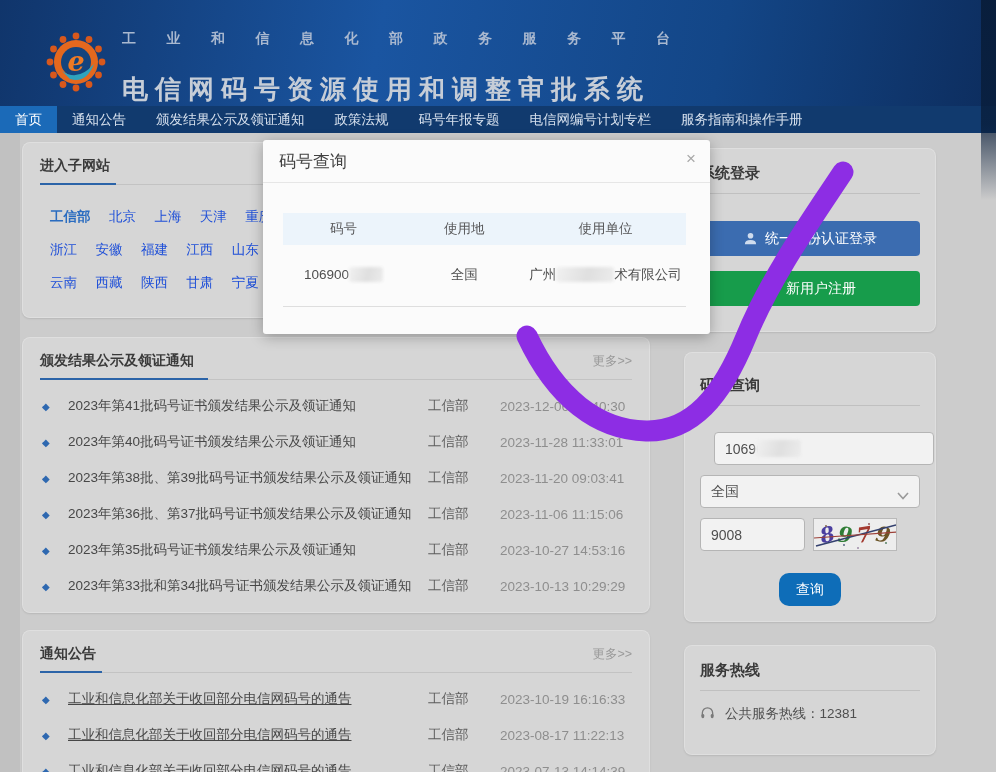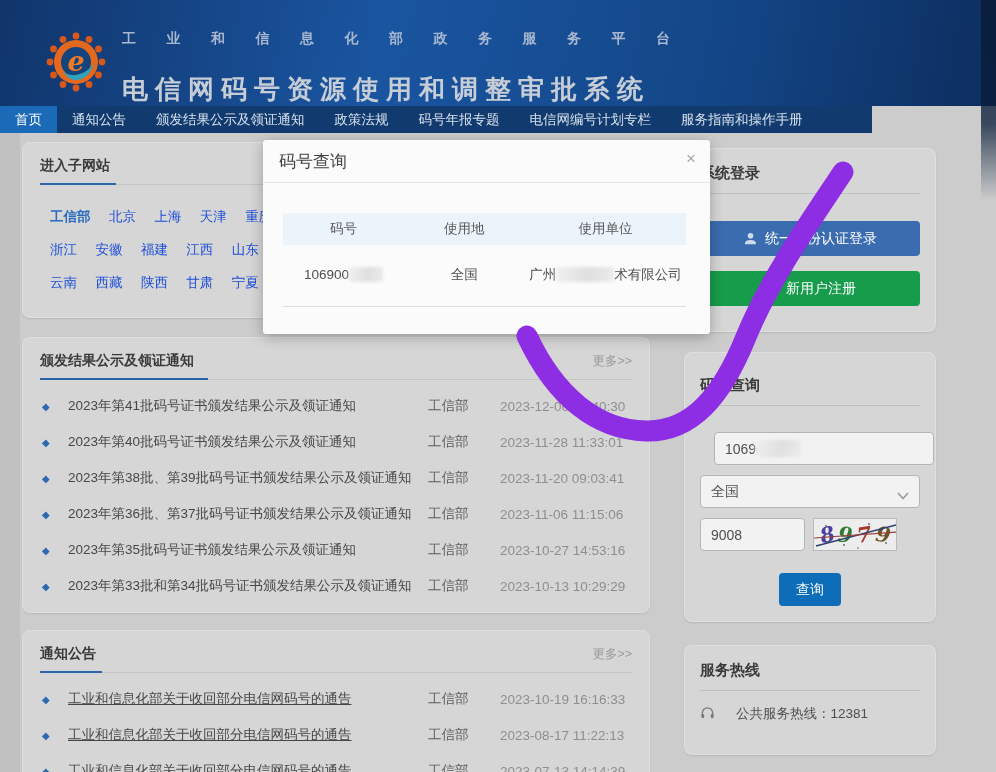--- a/index.html
+++ b/index.html
@@ -19,21 +19,21 @@
   .hdr-titles { position:absolute; left:122px; top:30px; width:640px; }
   .platform-title {
     display:block; font-size:14px; color:#a9b8cf; letter-spacing:30.5px;
     white-space:nowrap; font-weight:bold;
   }
   .system-title {
     display:block; margin-top:24px; font-size:26px; font-weight:bold;
     color:#c6cdd7; letter-spacing:7px; white-space:nowrap;
   }
   .navbar {
-    position:absolute; left:0; top:106px; width:872px; height:27px;
+    position:absolute; left:0; top:106px; width:996px; height:27px;
     background:#113a6e; display:flex; align-items:stretch;
   }
   .nav-item {
     display:flex; align-items:center; padding:0 15px; font-size:13.5px;
     color:#d7e1ee; cursor:pointer; white-space:nowrap;
   }
   .nav-item.active { background:#1b6ab8; color:#ffffff; }
 
   
   .edge-right {
@@ -119,24 +119,24 @@
     font-family:"DejaVu Serif","Liberation Serif",serif;
     font-size:21px; font-weight:bold; font-style:italic;
   }
   .cap-digits .d0 { color:#4b3fa0; transform:rotate(-14deg); }
   .cap-digits .d1 { color:#2f7d35; transform:rotate(6deg); }
   .cap-digits .d2 { color:#a3392f; transform:rotate(-8deg); }
   .cap-digits .d3 { color:#6b5426; transform:rotate(10deg); }
   .btn-submit {
     display:block; margin:22px auto 0 auto; width:62px; height:33px;
     background:#0e6db8; color:#fff; font-size:14px; border:none;
-    border-radius:4px; cursor:pointer; font-family:"Liberation Sans",sans-serif;
+    border-radius:10px; cursor:pointer; font-family:"Liberation Sans",sans-serif;
   }
   .hotline-row {
-    display:flex; align-items:center; gap:21px; padding:14px 16px 0 16px;
+    display:flex; align-items:center; gap:10px; padding:14px 16px 0 16px;
     font-size:13.5px; color:#4f4f4f;
   }
 
   
   .modal {
     position:absolute; left:263px; top:140px; width:447px; height:194px;
     background:#fbfbfb; border-radius:3px; z-index:20;
     box-shadow:0 3px 14px rgba(0,0,0,0.28);
   }
   .modal-head {

